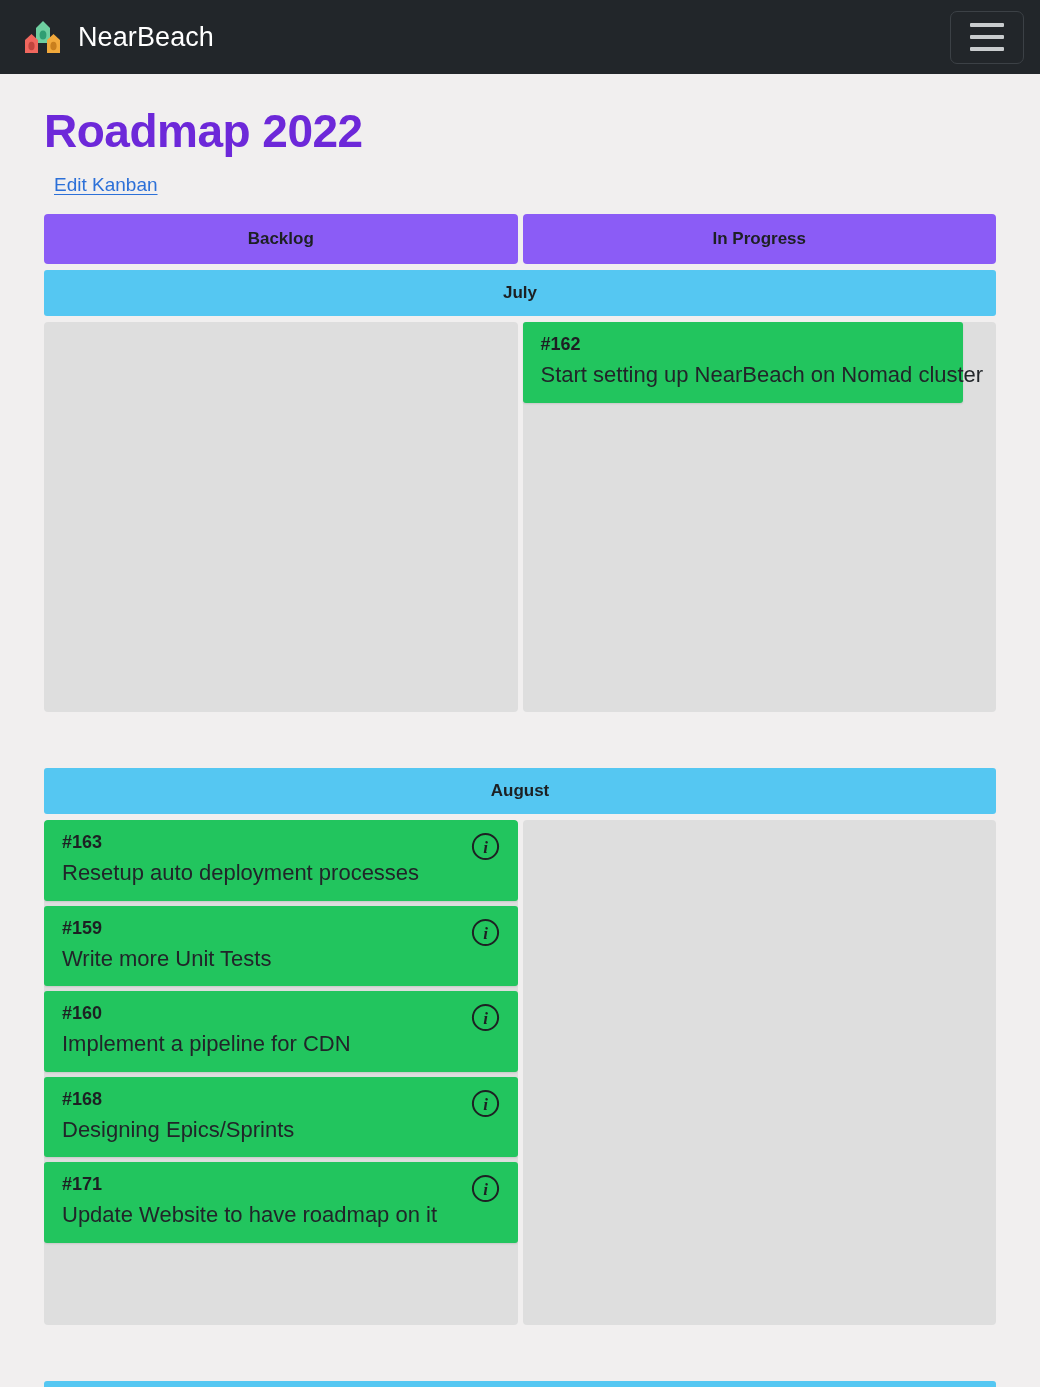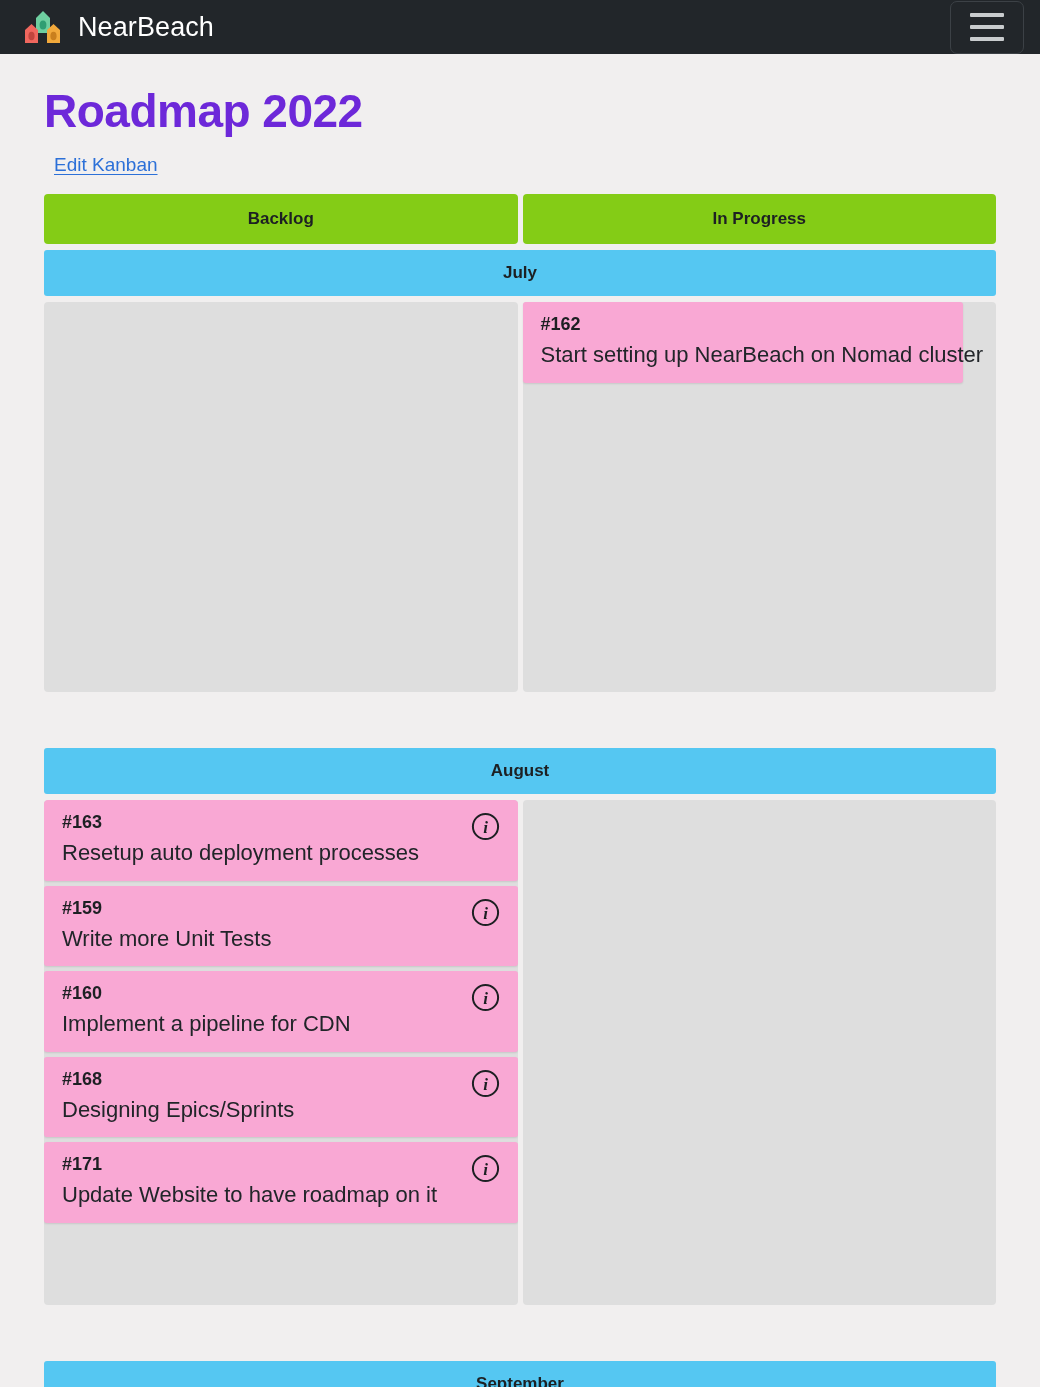--- a/index.html
+++ b/index.html
@@ -11,21 +11,21 @@
     width: 1040px;
     min-height: 1387px;
     background: #f1efef;
     font-family: "Liberation Sans", sans-serif;
     color: #212529;
     overflow-x: hidden;
   }
 
   
   .navbar {
-    height: 54px;
+    height: 74px;
     background: #22262a;
     display: flex;
     align-items: center;
     justify-content: space-between;
     padding: 0 16px 0 22px;
   }
   .brand {
     display: flex;
     align-items: center;
     gap: 14px;
@@ -88,21 +88,21 @@
 
   
   .kanban {
     margin-top: 18px;
   }
   .column-headers {
     display: flex;
     gap: 5px;
   }
   .column-header {
-    background: #84cc16;
+    background: #8b5cf6;
     color: #1d2023;
     font-size: 17px;
     font-weight: 700;
     text-align: center;
     padding: 15px 6px;
     border-radius: 4px;
     flex: 1 1 0;
   }
 
   .level-block {
@@ -129,21 +129,21 @@
     background: #dedede;
     border-radius: 4px;
     flex: 1 1 0;
     min-height: 390px;
     padding: 0;
     overflow: hidden;
   }
   .level-column.short { min-height: 505px; }
 
   .card {
-    background: #f9a8d4;
+    background: #22c55e;
     border-radius: 3px;
     padding: 12px 18px 14px 18px;
     margin-bottom: 5px;
     position: relative;
     box-shadow: 0 1px 2px rgba(0,0,0,0.10);
     white-space: nowrap;
     overflow: visible;
     cursor: pointer;
   }
   .card-id {

